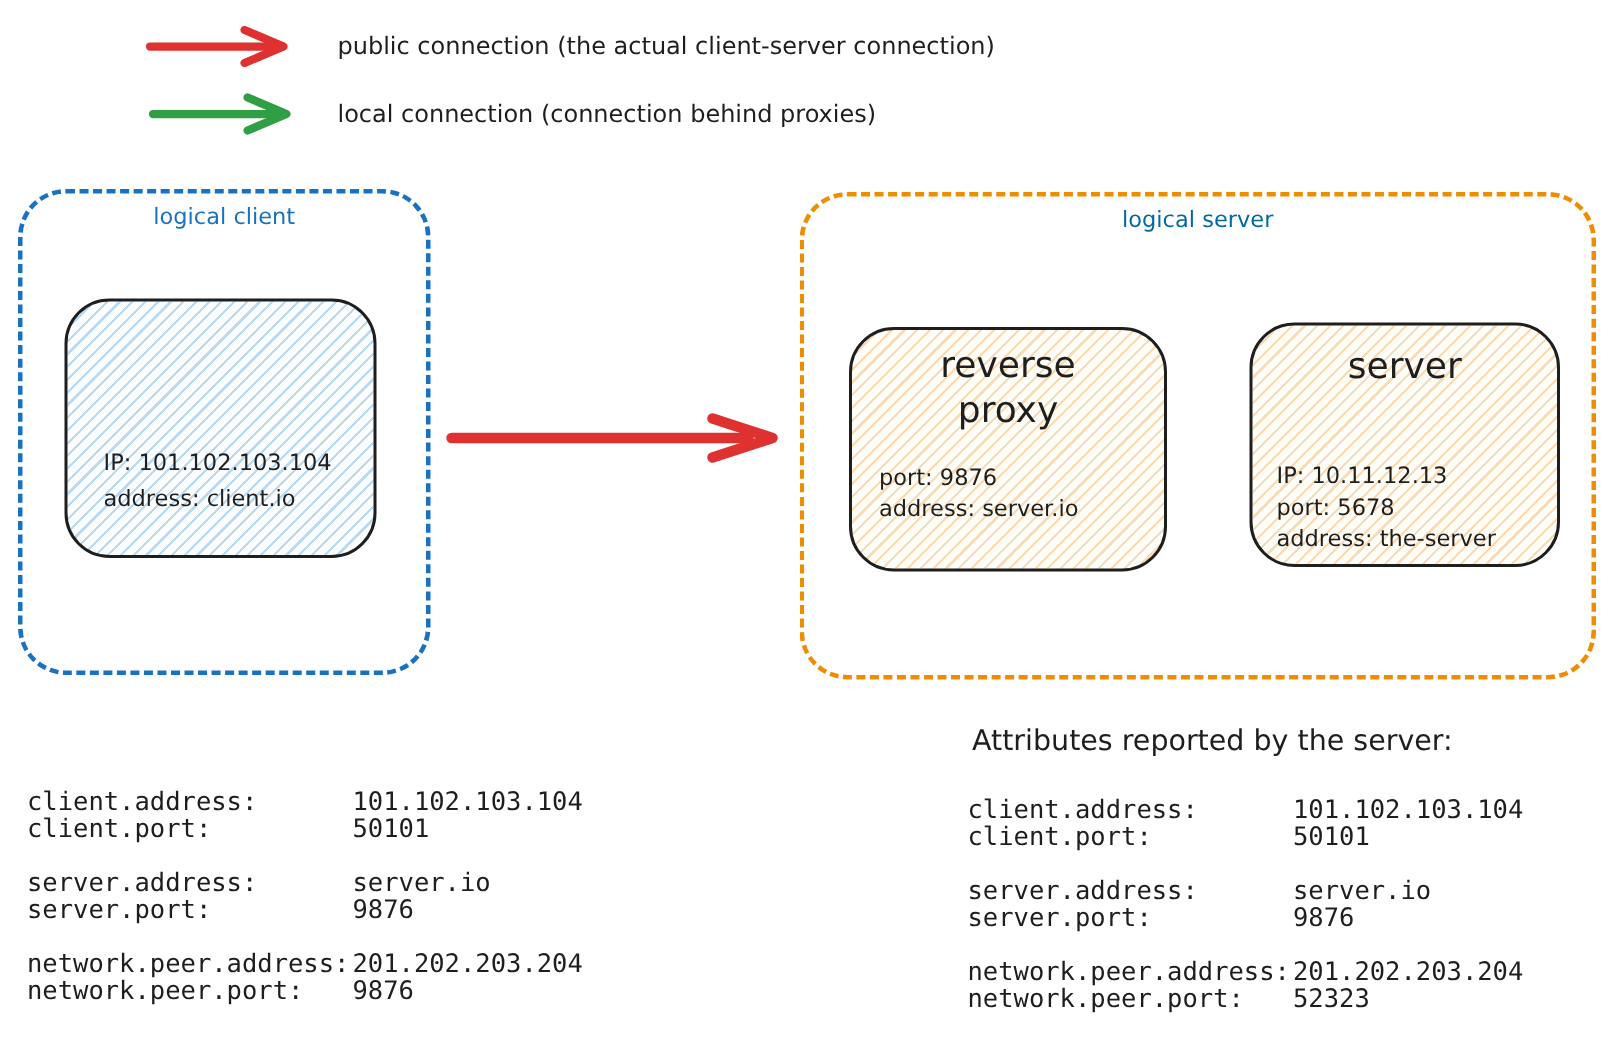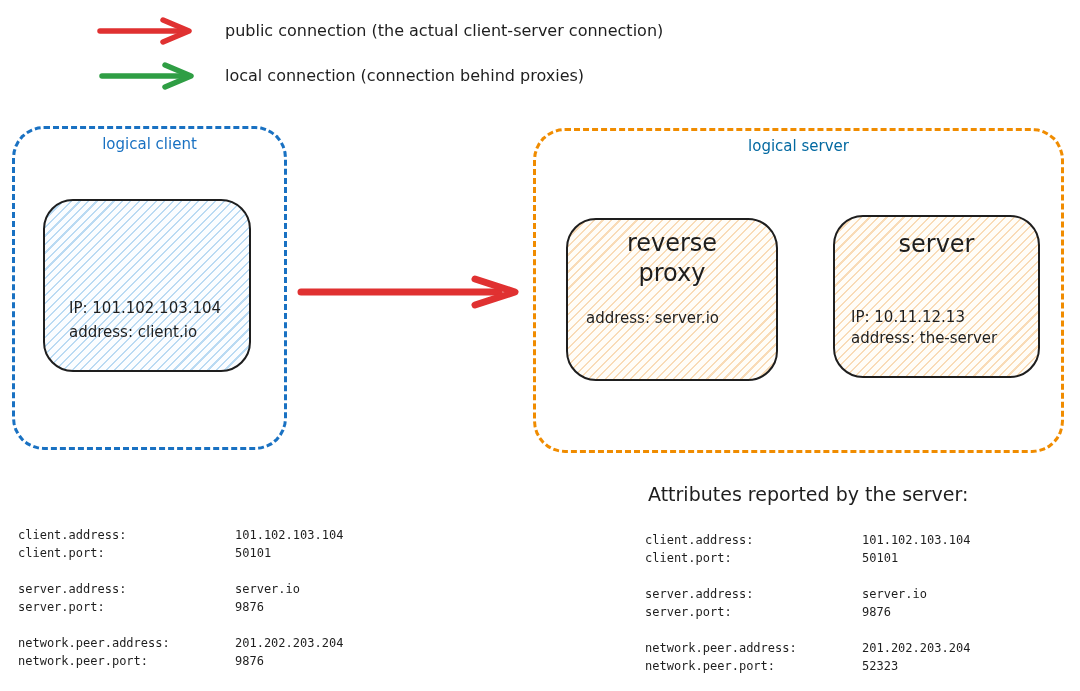--- a/index.html
+++ b/index.html
@@ -88,21 +88,21 @@
   
   .attr-heading {
     position: absolute;
     font-size: 19px;
     color: #1e1e1e;
     white-space: nowrap;
   }
   .attr-block {
     position: absolute;
     font-family: "DejaVu Sans Mono", monospace;
-    font-size: 12px;
+    font-size: 17px;
     line-height: 18px;
     color: #1e1e1e;
   }
   .attr-group { margin-bottom: 18px; }
   .attr-row { display: flex; }
   .attr-key { display: inline-block; width: 217px; white-space: pre; }
   .attr-val { white-space: pre; }
 
   svg { display: block; }
 </style>
@@ -144,28 +144,30 @@
       <path d="M178 4 L218 17 L178 30" stroke="#e03131" stroke-width="7" stroke-linecap="round" stroke-linejoin="round" fill="none"></path>
     </svg>
   </div>
 
   <div class="logical-box logical-server-box">
     <div class="logical-label">logical server</div>
 
     <div class="node node-orange node-proxy">
       <div class="node-title">reverse proxy</div>
       <div class="node-info">
+        <div>port: 9876</div>
         <div>address: server.io</div>
       </div>
     </div>
 
     <div class="node node-orange node-server">
       <div class="node-title">server</div>
       <div class="node-info">
         <div>IP: 10.11.12.13</div>
+        <div>port: 5678</div>
         <div>address: the-server</div>
       </div>
     </div>
   </div>
 
 
   <div class="attr-block" style="left:18px; top:526px;">
     <div class="attr-group">
       <div class="attr-row">
         <span class="attr-key">client.address:</span>

